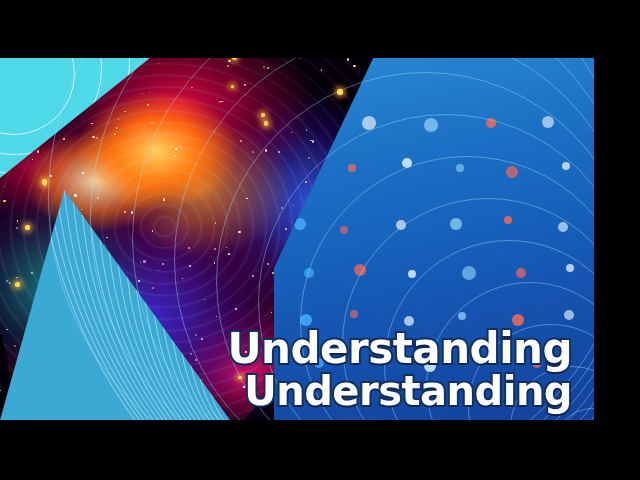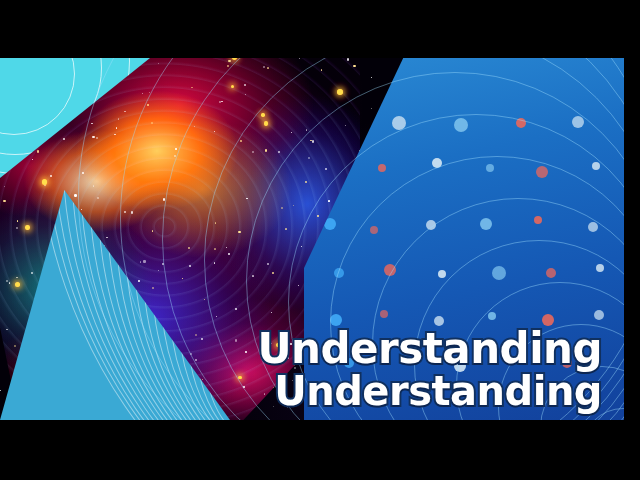--- a/index.html
+++ b/index.html
@@ -7,22 +7,22 @@
        font-family:"DejaVu Sans", sans-serif;}
 
   #stage{position:relative;width:640px;height:480px;background:#000;overflow:hidden;}
 
   
   .bar{position:absolute;left:0;width:640px;background:#000;z-index:90;}
   #bar-top{top:0;height:58px;}
   #bar-bottom{bottom:0;height:60px;}
 
   
-  #band{position:absolute;left:0;top:58px;width:624px;height:362px;overflow:hidden;
-        background:#b91c1c;}
+  #band{position:absolute;left:0;top:58px;width:568px;height:362px;overflow:hidden;
+        background:#b91c1c;padding-left:26px;}
 
   
   #starfield{position:absolute;inset:0;
       background:
         radial-gradient(circle at 18% 14%, rgba(120,20,60,.55) 0%, rgba(0,0,0,0) 42%),
         radial-gradient(circle at 72% 80%, rgba(40,10,70,.5) 0%, rgba(0,0,0,0) 45%),
         #020008;}
   .star-dot{position:absolute;background:#fff;border-radius:50%;}
 
   

